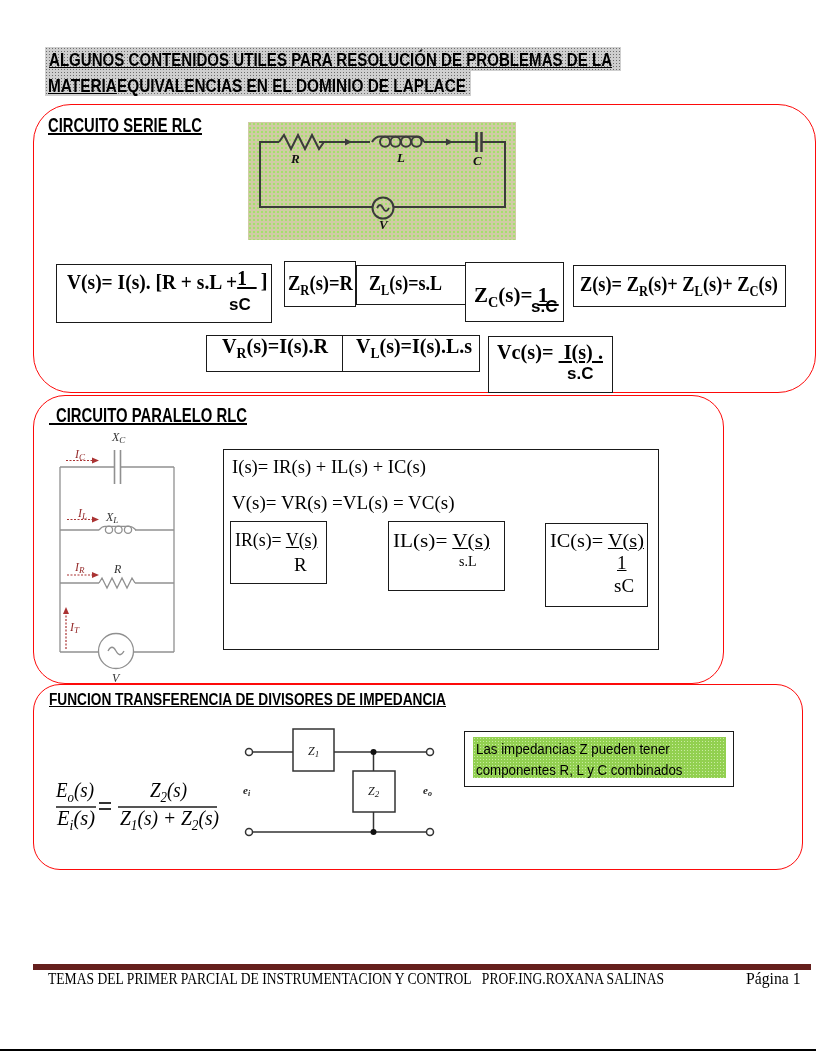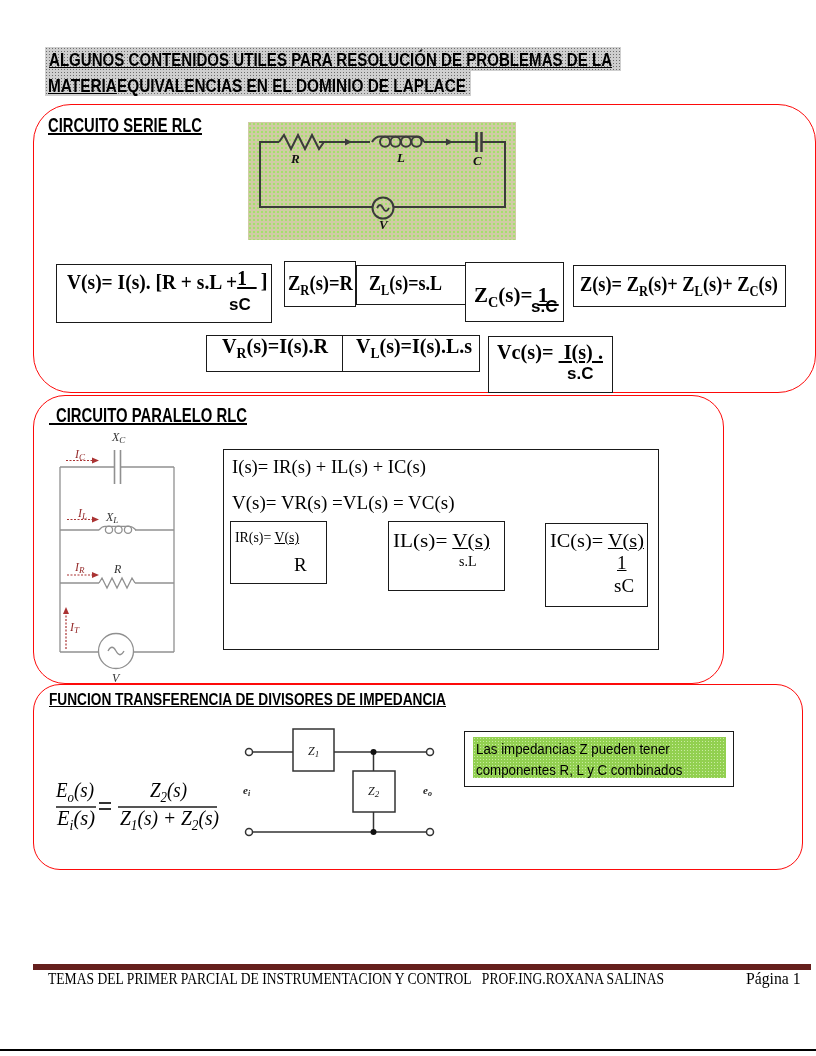--- a/index.html
+++ b/index.html
@@ -132,21 +132,21 @@
     <text x="32" y="206">I<tspan font-size="9px" dy="2">T</tspan></text>
   </g>
 </svg>
 </div>
 
 <div class="blkbox" style="left:223px;top:449px;width:434px;height:199px;border-width:1.7px"></div>
 <div class="abs serifn" id="s1" style="left:232px;top:456px;font-size:19px;transform:scaleX(0.978)">I(s)= IR(s) + IL(s) + IC(s)</div>
 <div class="abs serifn" id="s2" style="left:232px;top:492px;font-size:19px">V(s)= VR(s) =VL(s) = VC(s)</div>
 
 <div class="blkbox" style="left:230px;top:521px;width:95px;height:61px;border-width:1.5px"></div>
-<div class="abs serifn" id="s3" style="left:235px;top:530px;font-size:14px;transform:scaleX(0.9892)">IR(s)= <span style="text-decoration:underline">V(s)</span></div>
+<div class="abs serifn" id="s3" style="left:235px;top:530px;font-size:18px;transform:scaleX(0.9892)">IR(s)= <span style="text-decoration:underline">V(s)</span></div>
 <div class="abs serifn" id="s3b" style="left:294px;top:554px;font-size:19px">R</div>
 
 <div class="blkbox" style="left:388px;top:521px;width:115px;height:68px;border-width:1.5px"></div>
 <div class="abs serifn" id="s4" style="left:393px;top:530px;font-size:19px;transform:scaleX(1.1163)">IL(s)= <span style="text-decoration:underline">V(s)</span></div>
 <div class="abs serifn" id="s4b" style="left:459px;top:554px;font-size:14px">s.L</div>
 
 <div class="blkbox" style="left:545px;top:523px;width:101px;height:82px;border-width:1.5px"></div>
 <div class="abs serifn" id="s5" style="left:550px;top:530px;font-size:19px;transform:scaleX(1.0688)">IC(s)= <span style="text-decoration:underline">V(s)</span></div>
 <div class="abs serifn" id="s5b" style="left:617px;top:552px;font-size:19px;text-decoration:underline">1</div>
 <div class="abs serifn" id="s5c" style="left:614px;top:575px;font-size:19px">sC</div>

